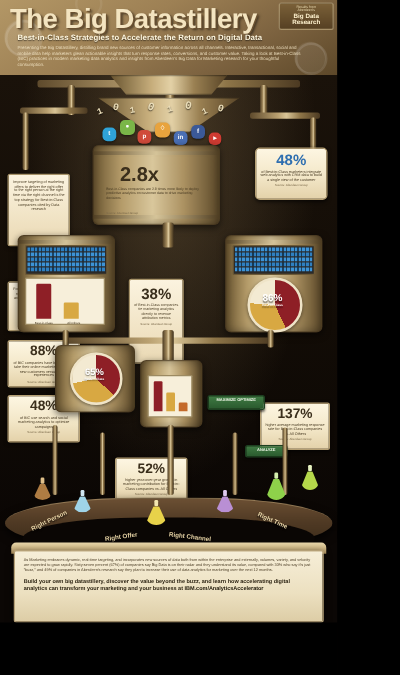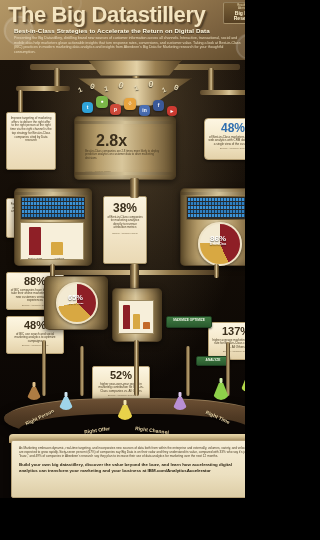--- a/index.html
+++ b/index.html
@@ -1,18 +1,18 @@
 <!DOCTYPE html>
 <html><head>
 <meta charset="utf-8">
 <style>
   html,body{margin:0;padding:0;background:#000;}
   body{width:270px;height:540px;overflow:hidden;
        font-family:"Liberation Sans",sans-serif;}
-  #page{position:relative;width:245px;height:540px;background:#0b0705;overflow:hidden;}
+  #page{position:relative;width:270px;height:540px;background:#0b0705;overflow:hidden;}
 
   
   .header{position:absolute;left:0;top:0;width:270px;height:60px;
     background:
       radial-gradient(circle at 18px 30px, rgba(255,255,255,.10) 0 14px, rgba(0,0,0,0) 15px),
       radial-gradient(circle at 248px 46px, rgba(255,255,255,.08) 0 12px, rgba(0,0,0,0) 13px),
       linear-gradient(150deg,#b39766 0%,#9d8054 38%,#7d6340 70%,#5d4829 100%);
     overflow:hidden;}
   .gear{position:absolute;border-radius:50%;border:2px solid rgba(255,255,255,.12);}
   .g1{left:4px;top:16px;width:26px;height:26px;}
@@ -72,21 +72,21 @@
   .scroll:before,.scroll:after{content:"";position:absolute;top:-2px;width:7px;height:100%;
     background:linear-gradient(180deg,#d8c49a,#bda madeup);}
   .scroll .num{font-weight:bold;color:#3b2f1c;line-height:1;}
   .scroll .txt{font-size:3px;line-height:3.6px;color:#4a3c24;margin-top:1.5px;}
   .scroll .src{font-size:2.4px;color:#7d6c4c;margin-top:1px;}
 
   
   .notecard{position:absolute;box-sizing:border-box;
     background:linear-gradient(180deg,#fbf3df,#ead9b4);
     border:1px solid #a8946a;border-radius:2px;text-align:center;
-    padding:2px 3px;box-shadow:0 1px 3px rgba(0,0,0,.55);}
+    padding:2px 3px;box-shadow:0 1px 3px rgba(0,0,0,.55);margin-top:27px;}
   .notecard .num{font-weight:bold;color:#3a2f1d;line-height:1;}
   .notecard .txt{font-size:2.9px;line-height:3.5px;color:#4d3f26;margin-top:1.5px;}
 
   
   .greenpill{position:absolute;box-sizing:border-box;
     background:linear-gradient(180deg,#3f7a43,#2a5a2e);
     border:1px solid #1d4020;border-radius:2px;
     color:#f0f7e8;font-size:3.2px;font-weight:bold;text-align:center;
     padding:2px 2px;line-height:3.8px;box-shadow:0 1px 2px rgba(0,0,0,.6);}
 

